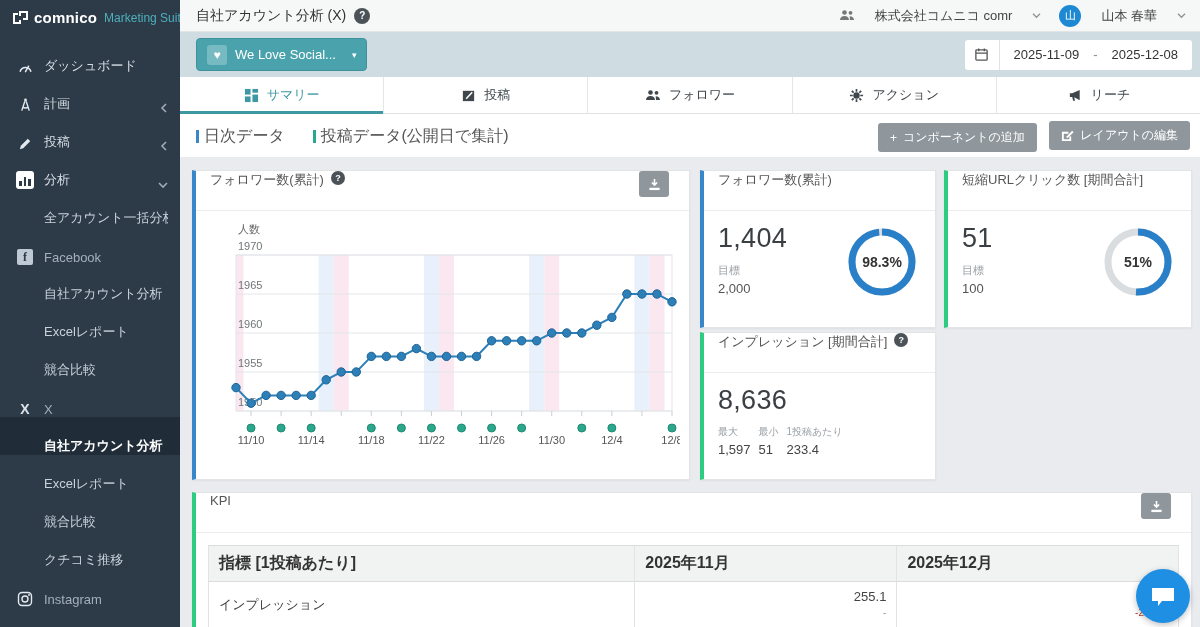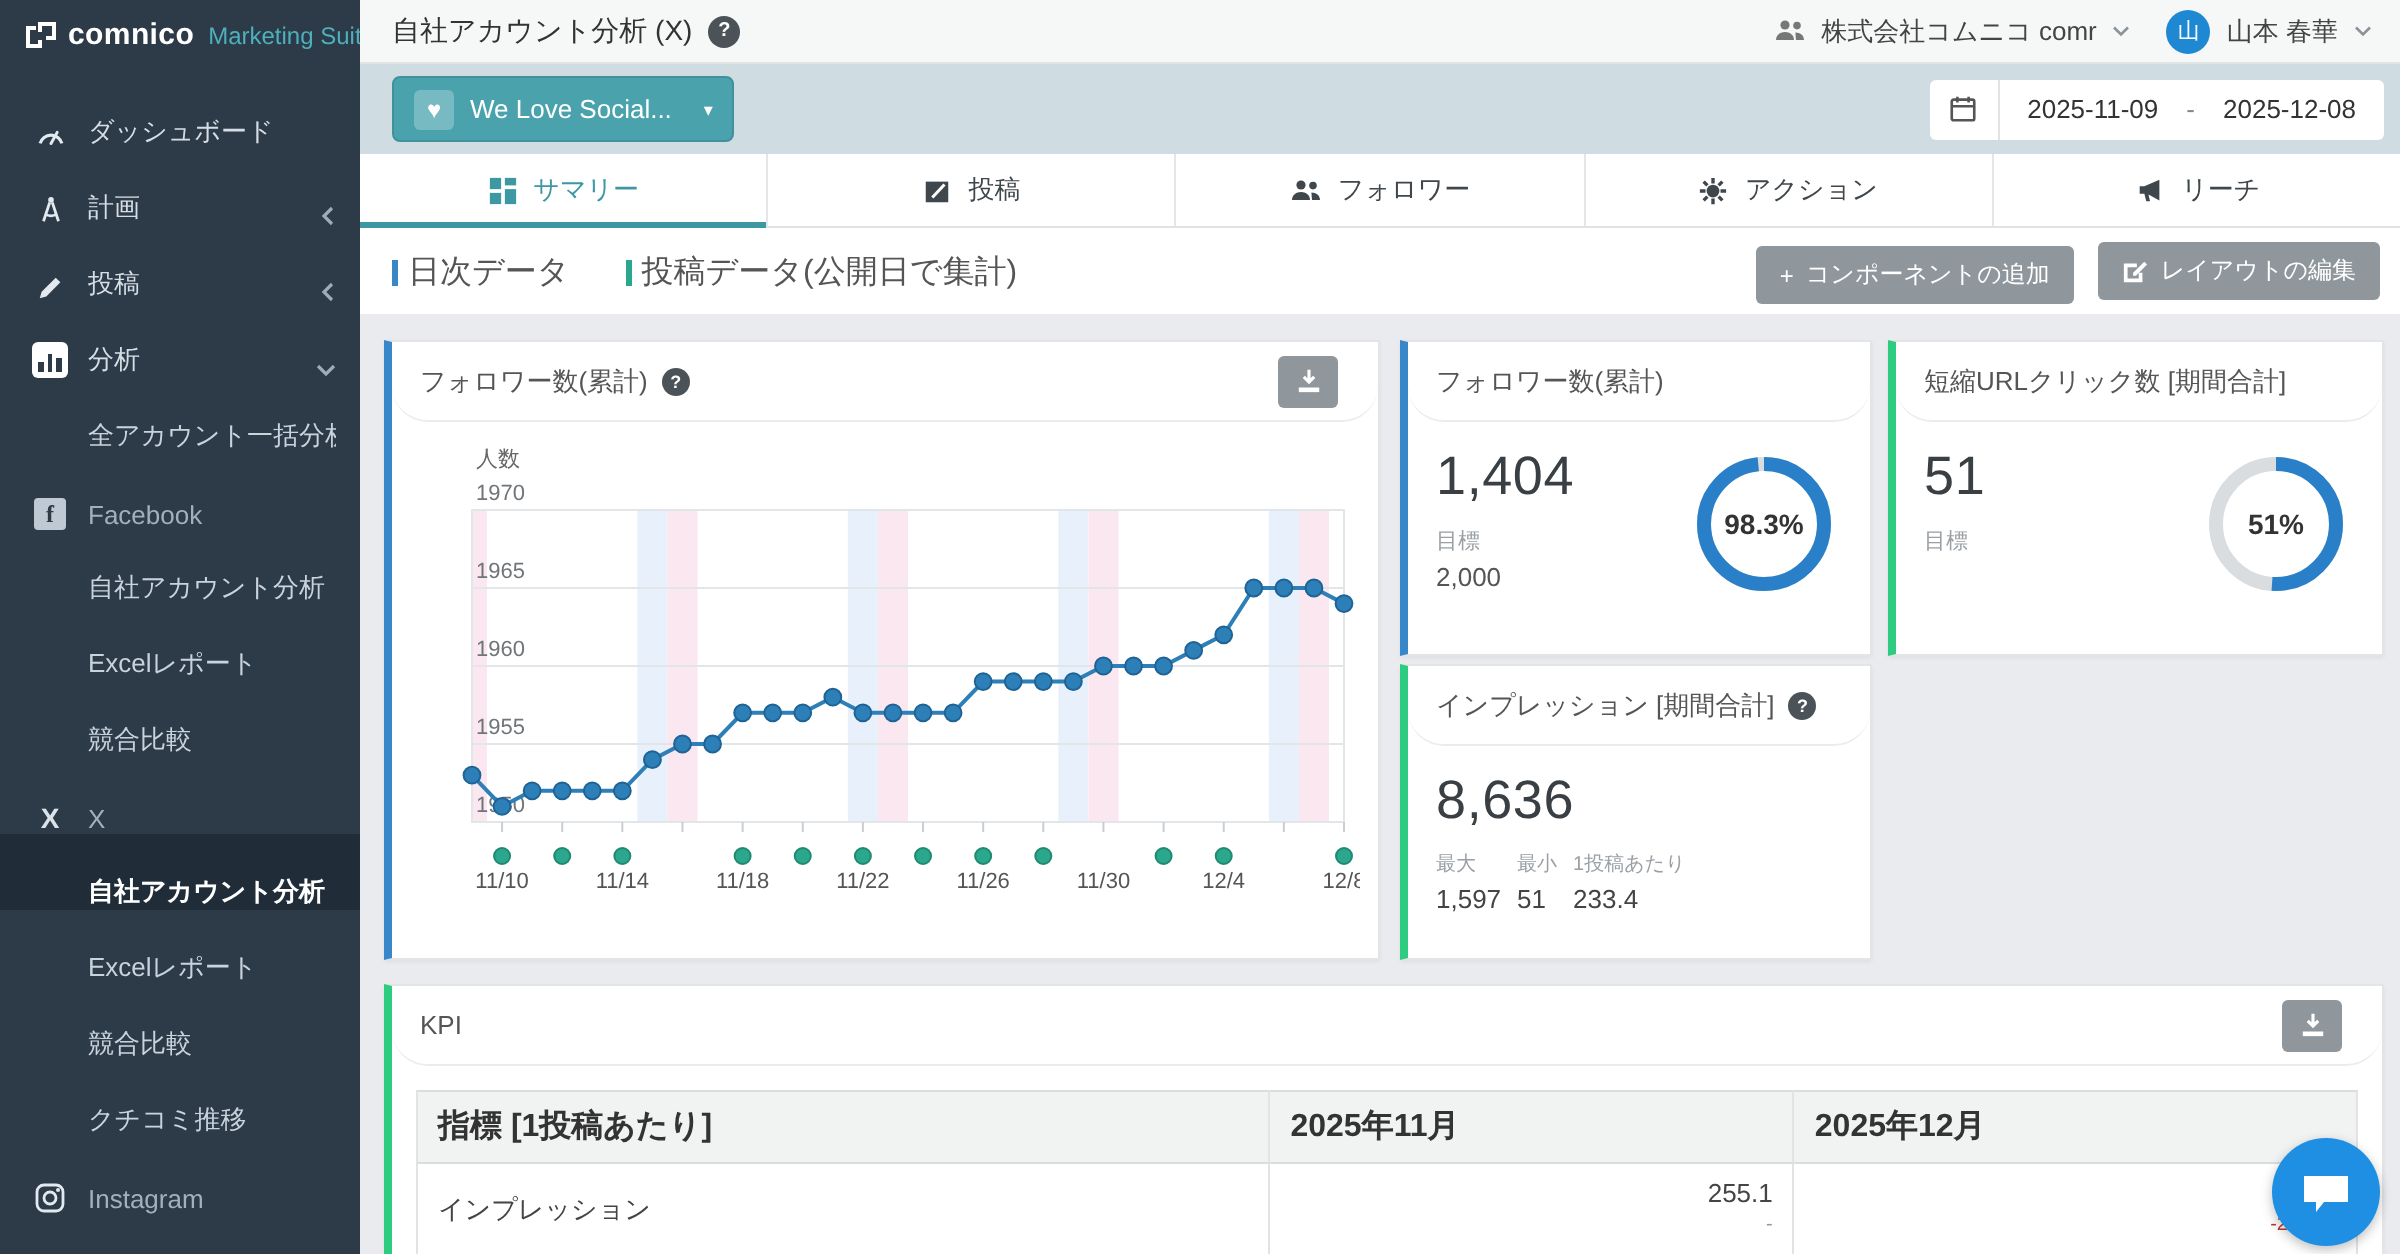--- a/index.html
+++ b/index.html
@@ -25,21 +25,21 @@
   .fb-chip{width:16px;height:16px;background:#bec9d3;border-radius:2px;color:#2d3a48;font-weight:bold;font-size:12px;display:flex;align-items:center;justify-content:center;font-family:"Liberation Serif",serif;}
   .x-chip{font-weight:bold;font-size:14px;color:#dbe3ea;}
 
   
   .main{position:absolute;left:180px;top:0;width:1020px;height:627px;}
   .topbar{height:32px;background:#f6f7f7;border-bottom:1px solid #e3e4e5;display:flex;align-items:center;justify-content:space-between;padding:0 14px 0 16px;box-sizing:border-box;}
   .title-wrap{display:flex;align-items:center;gap:8px;font-size:14px;color:#333;}
   .help-circle{width:16px;height:16px;border-radius:50%;background:#4c5358;color:#fff;font-size:10px;display:inline-flex;align-items:center;justify-content:center;font-weight:bold;cursor:pointer;flex:none;}
   .help-circle.small{width:14px;height:14px;font-size:9px;}
   .topbar-right{display:flex;align-items:center;gap:18px;font-size:13px;color:#444;}
-  .org,.user{display:flex;align-items:center;gap:8px;cursor:pointer;}
+  .org,.user{display:flex;align-items:center;gap:20px;cursor:pointer;}
   .avatar{width:22px;height:22px;border-radius:50%;background:#1e88d2;color:#fff;font-size:11px;display:inline-flex;align-items:center;justify-content:center;}
   .chev{color:#8b9298;display:flex;}
 
   .subheader{height:45px;background:#cfdce1;display:flex;align-items:center;justify-content:space-between;padding:0 8px 0 16px;box-sizing:border-box;}
   .account-btn{height:33px;background:#4aa3ac;border:1px solid #3f929b;border-radius:4px;color:#fff;font-size:13px;display:flex;align-items:center;gap:8px;padding:0 10px;cursor:pointer;}
   .heart-chip{width:20px;height:20px;background:rgba(255,255,255,.25);border-radius:3px;display:flex;align-items:center;justify-content:center;font-size:12px;}
   .caret{font-size:9px;margin-left:8px;}
   .date-range{height:30px;background:#fff;border-radius:3px;display:flex;align-items:center;font-size:13px;color:#333;cursor:pointer;overflow:hidden;}
   .cal-cell{width:34px;height:30px;display:flex;align-items:center;justify-content:center;border-right:1px solid #e2e2e2;color:#555;}
   .date-val{padding:0 14px;}
@@ -57,21 +57,21 @@
   .legend{display:flex;gap:28px;font-size:16px;color:#555;align-items:center;}
   .legend-item{display:flex;align-items:center;}
   .legend-item i{display:inline-block;width:3px;height:13px;margin-right:5px;}
   .tb-btn{height:29px;background:#8f979c;border:none;border-radius:3px;color:#fff;font-size:12px;display:inline-flex;align-items:center;gap:6px;padding:0 12px;margin-left:8px;cursor:pointer;font-family:inherit;}
 
   
   .content{position:absolute;top:157px;left:0;width:1020px;height:470px;background:#e9ebee;overflow:hidden;}
   .card{position:absolute;background:#fff;border:1px solid #e2e4e6;border-left-width:4px;border-left-style:solid;box-shadow:0 1px 2px rgba(0,0,0,.05);box-sizing:border-box;overflow:hidden;}
   .card.blue{border-left-color:#3787c9;}
   .card.green{border-left-color:#2ecc81;}
-  .card-head{height:40px;display:flex;align-items:center;gap:7px;padding:0 20px 0 14px;border-bottom:1px solid #ececec;font-size:13px;color:#555;box-sizing:border-box;border-radius:18px;}
+  .card-head{height:40px;display:flex;gap:7px;padding:0 20px 0 14px;border-bottom:1px solid #ececec;font-size:13px;color:#555;box-sizing:border-box;}
   .dl-btn{margin-left:auto;width:30px;height:26px;background:#8f979c;border:none;border-radius:3px;color:#fff;display:flex;align-items:center;justify-content:center;cursor:pointer;flex:none;}
   .chart-card{left:12px;top:13px;width:498px;height:310px;}
   .chart-body{padding:10px 0 0 14px;}
   .follower-card{left:520px;top:13px;width:236px;height:158px;}
   .url-card{left:764px;top:13px;width:248px;height:158px;}
   .imp-card{left:520px;top:175px;width:236px;height:148px;}
   .kpi-card{left:12px;top:335px;width:1000px;height:170px;}
   .kpi-body{position:relative;padding:12px 14px;}
   .big-num{font-size:27px;color:#3a3f44;font-weight:500;letter-spacing:.3px;}
   .goal{margin-top:9px;font-size:11px;color:#9aa0a5;}
@@ -473,20 +473,21 @@
       </section>
 
       <section class="card green url-card">
         <div class="card-head">
             <span>短縮URLクリック数 [期間合計]</span>
           </div>
         <div class="kpi-body">
           <div class="big-num">51</div>
           <div class="goal">
             <span>目標</span>
+            <span class="goal-val">100</span>
           </div>
           <svg class="donut" width="78" height="78" viewBox="0 0 78 78">
             <circle cx="39" cy="39" r="30" fill="none" stroke="#d9dde0" stroke-width="7"></circle>
             <circle class="donut-val" cx="39" cy="39" r="30" fill="none" stroke-width="7" transform="rotate(-90 39 39)" stroke-linecap="butt" stroke="#2980c8" stroke-dasharray="96.13273519984766 188.49555921538757"></circle>
             <text class="donut-text" x="39" y="44" text-anchor="middle" font-size="14" font-weight="bold" fill="#333">51%</text>
           </svg>
         </div>
       </section>
 
       <section class="card green imp-card">

